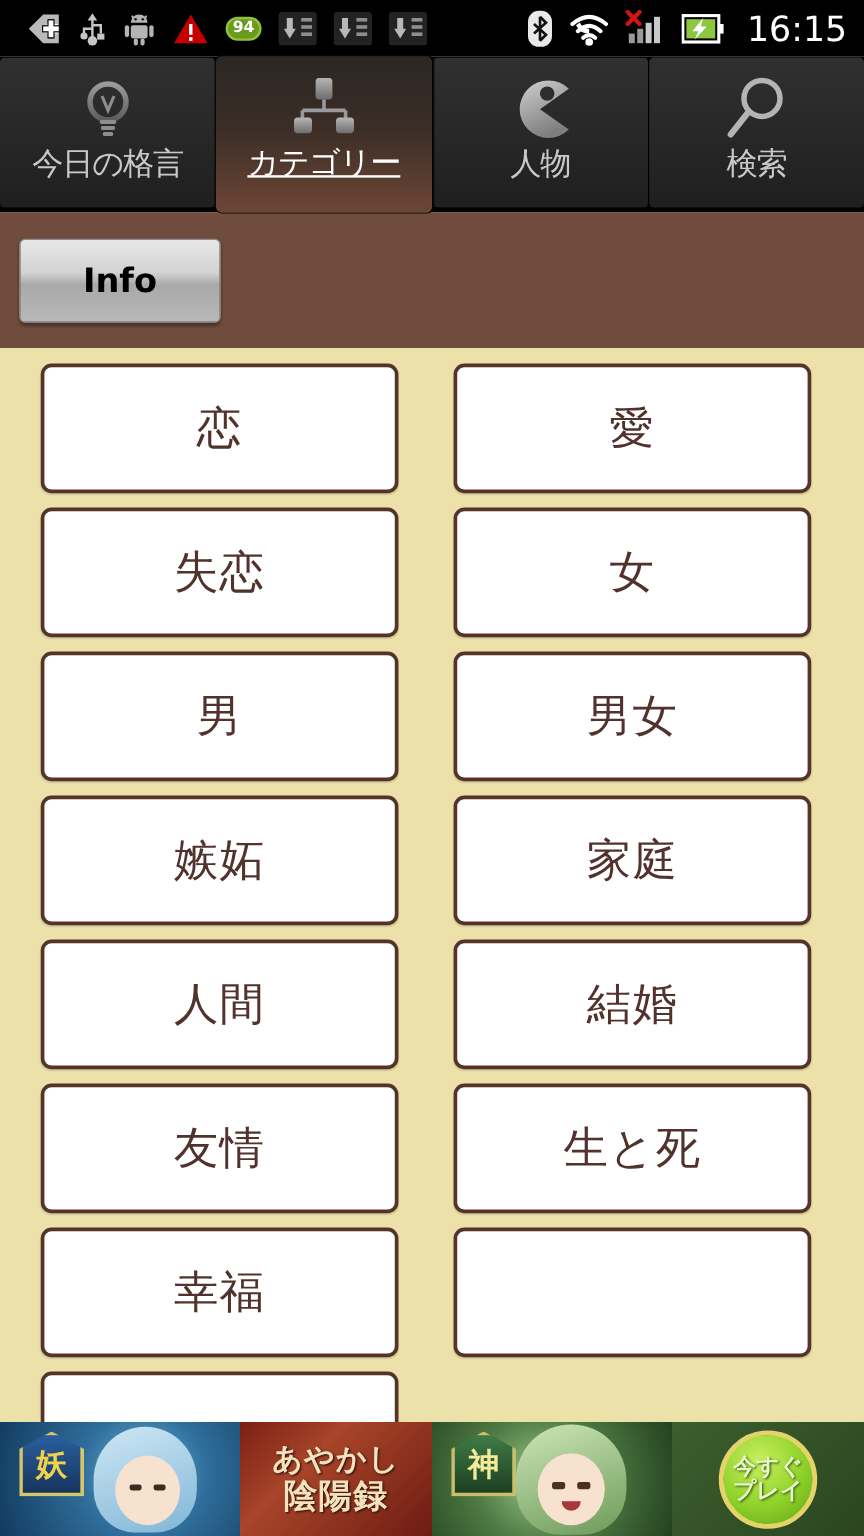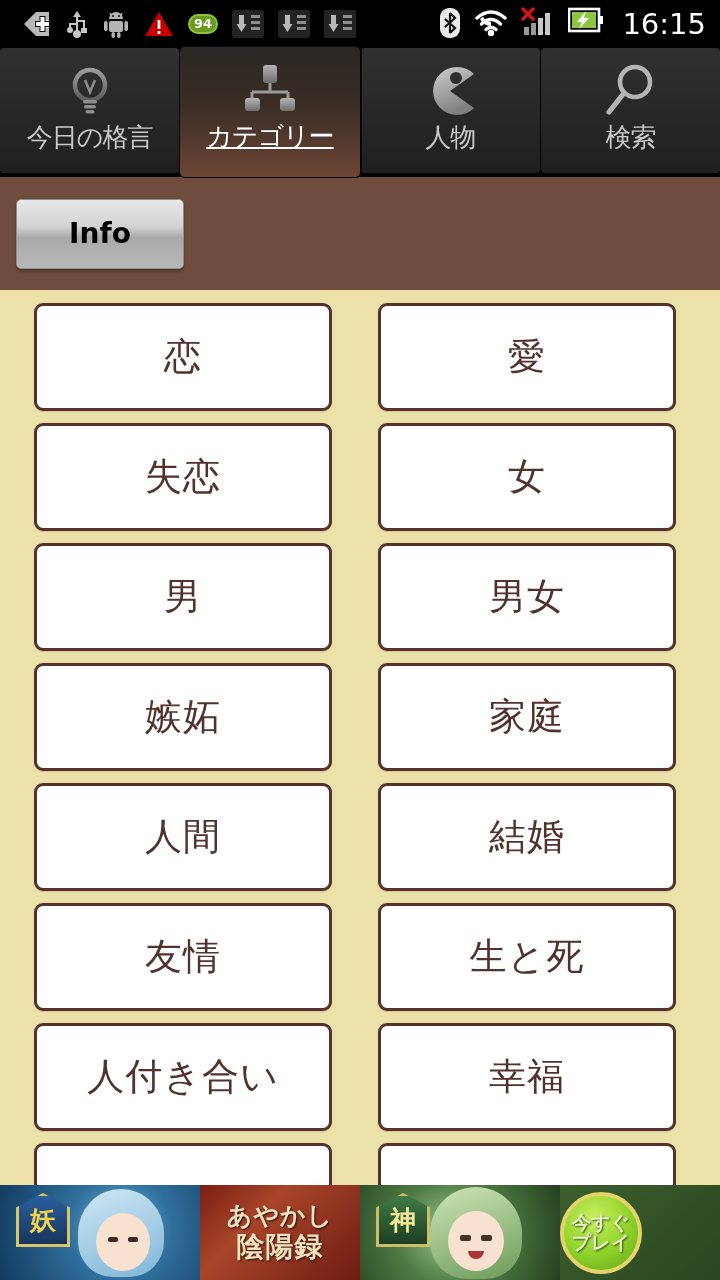--- a/index.html
+++ b/index.html
@@ -30,21 +30,21 @@
   }
   .status-left {
     display: flex;
     align-items: center;
     gap: 14px;
     padding-left: 22px;
     flex: 1;
   }
   .status-right {
     display: flex;
-    align-items: flex-start;
+    align-items: center;
     gap: 13px;
     padding-right: 14px;
     text-decoration: underline;
   }
   .sicon { display: block; }
 
   .clock {
     color: #ffffff;
     font-size: 29px;
     font-weight: normal;
@@ -210,21 +210,21 @@
   }
   .ad-p3 {
     width: 200px;
     background: radial-gradient(circle at 45% 50%, #9ec98e 0%, #4e7a43 45%, #23401f 100%);
   }
   .ad-p4 {
     width: 160px;
     background: linear-gradient(135deg, #3c5f2e 0%, #2a4520 100%);
     display: flex;
     align-items: center;
-    justify-content: flex-start;
+    justify-content: center;
   }
 
   .ad-title-1, .ad-title-2 {
     color: #f3e3bd;
     font-size: 25px;
     font-weight: bold;
     line-height: 1.15;
     text-shadow: 1px 1px 2px #2a0a04;
     letter-spacing: 1px;
     white-space: nowrap;
@@ -475,21 +475,20 @@
       <div class="cat-btn">失恋</div>
       <div class="cat-btn">女</div>
       <div class="cat-btn">男</div>
       <div class="cat-btn">男女</div>
       <div class="cat-btn">嫉妬</div>
       <div class="cat-btn">家庭</div>
       <div class="cat-btn">人間</div>
       <div class="cat-btn">結婚</div>
       <div class="cat-btn">友情</div>
       <div class="cat-btn">生と死</div>
-      <div class="cat-btn">人付き合い</div>
       <div class="cat-btn">幸福</div>
       <div class="cat-btn"></div>
       <div class="cat-btn"></div>
     </div>
   </div>
 
   <div class="ad">
     <div class="ad-inner">
 
       <div class="ad-pane ad-p1">

